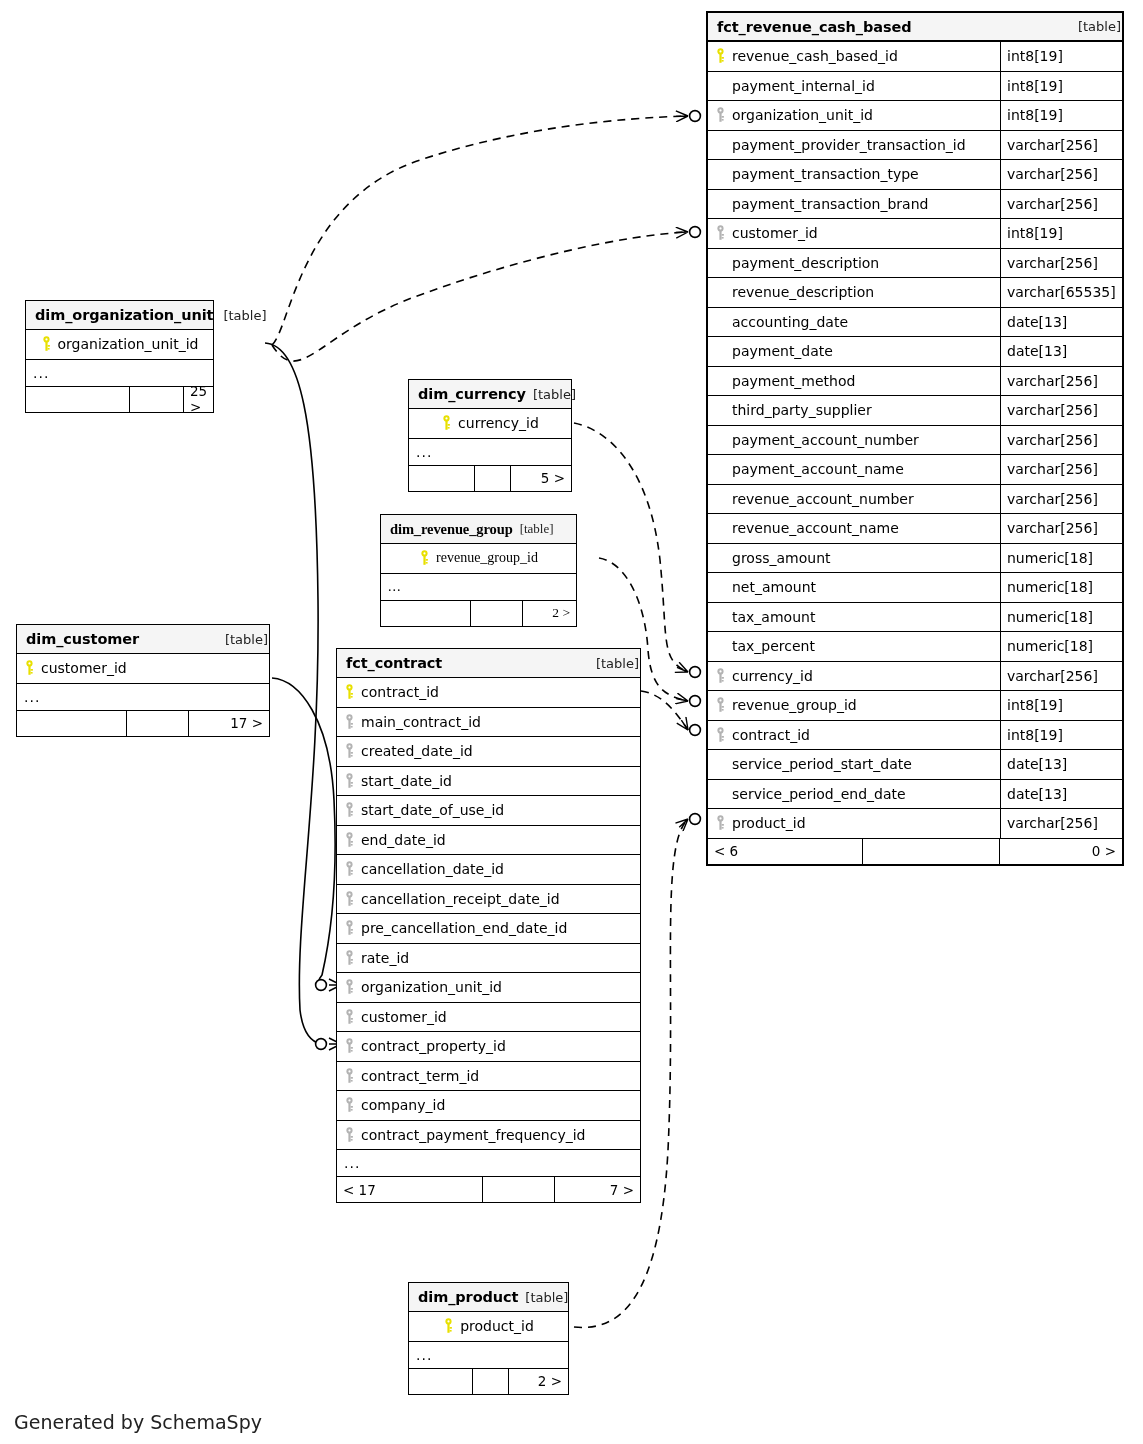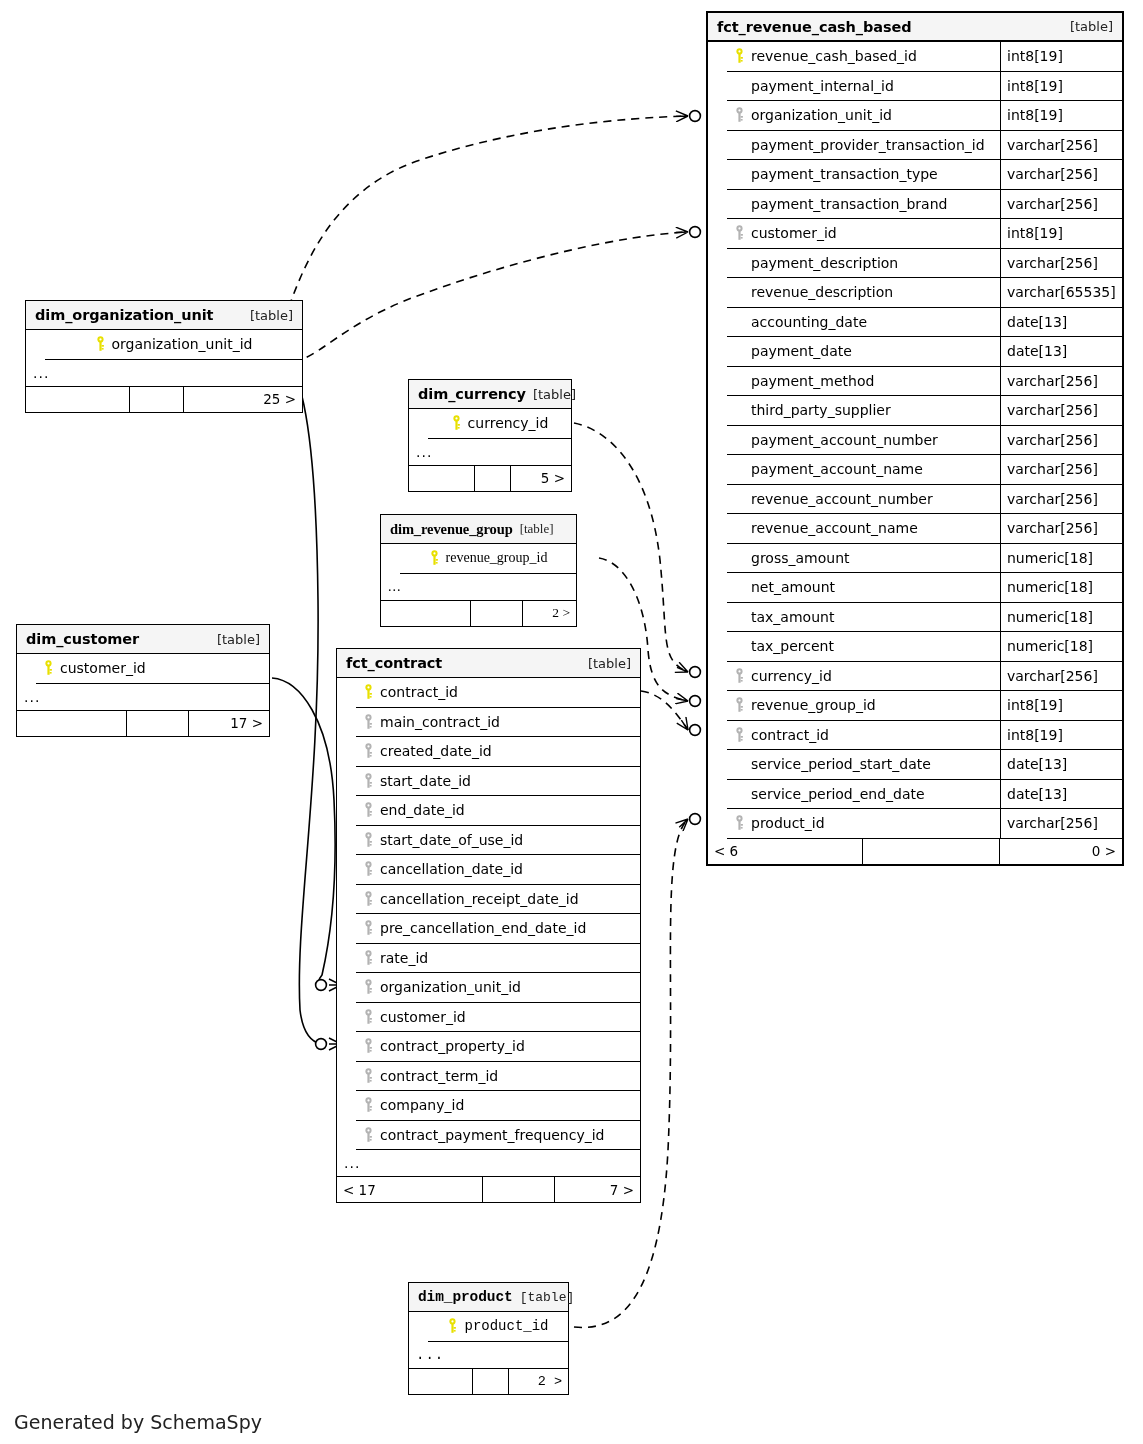--- a/index.html
+++ b/index.html
@@ -38,21 +38,21 @@
     border: 1px solid #000;
   }
   .table-node.thick { border: 2px solid #000; }
 
   .tbl-header {
     background: #f5f5f5;
     border-bottom: 1px solid #000;
     display: flex;
     align-items: center;
     justify-content: space-between;
-    padding: 0 9px 0 9px;
+    padding: 0 1px 0 9px;
     box-sizing: border-box;
     height: 29px;
     white-space: nowrap;
   }
   .tbl-header.thick-b { border-bottom: 2px solid #000; }
   .tbl-name {
     font-weight: bold;
     font-size: 14.5px;
     letter-spacing: -0.1px;
   }
@@ -65,21 +65,20 @@
   .tbl-header.tight .tbl-tag { padding-left: 7px; }
 
   .col-row {
     display: flex;
     align-items: center;
     height: 29.5px;
     border-bottom: 1px solid #000;
     box-sizing: border-box;
     font-size: 14px;
     white-space: nowrap;
-    margin-left: 19px;
   }
   .col-row.thick-b { border-bottom: 2px solid #000; }
   .col-left {
     display: flex;
     align-items: center;
     flex: 1 1 auto;
     min-width: 0;
     padding-left: 7px;
     box-sizing: border-box;
     overflow: hidden;
@@ -611,21 +610,21 @@
           <div class="col-type" style="flex-basis: 122px;">varchar[256]</div>
         </div>
       </div>
     <div class="foot-row">
       <div class="foot-cell left b-right" style="flex:0 0 155px;">&lt; 6</div>
       <div class="foot-cell b-right" style="flex:1 1 auto;"></div>
       <div class="foot-cell right" style="flex:0 0 122px;">0 &gt;</div>
     </div>
   </div>
 
-  <div class="table-node" style="left:25px; top:300px; width:278px;">
+  <div class="table-node" style="left:25px; top:300px; width:189px;">
     <div class="tbl-header">
       <span class="tbl-name">dim_organization_unit</span>
       <span class="tbl-tag">[table]</span>
     </div>
     <div id="dou-cols">
         <div class="col-row">
           <div class="col-left center">
             <span class="keyicon">
               <svg width="11" height="16" viewBox="0 0 11 16">
                 <circle cx="5.5" cy="3.4" r="3.1" fill="#e8e000"></circle>
@@ -800,35 +799,35 @@
           <div class="col-left">
             <span class="keyicon">
               <svg width="11" height="16" viewBox="0 0 11 16">
                 <circle cx="5.5" cy="3.4" r="3.1" fill="#b3b3b3"></circle>
                 <circle cx="5.5" cy="3.4" r="1.1" fill="#ffffff"></circle>
                 <rect x="4.4" y="5.4" width="2.2" height="9.4" fill="#b3b3b3"></rect>
                 <rect x="6.6" y="9.0" width="2.3" height="1.7" fill="#b3b3b3"></rect>
                 <rect x="6.6" y="12.0" width="2.0" height="1.6" fill="#b3b3b3"></rect>
               </svg>
             </span>
+            <span class="col-name">start_date_of_use_id</span>
+          </div>
+        </div>
+        <div class="col-row">
+          <div class="col-left">
+            <span class="keyicon">
+              <svg width="11" height="16" viewBox="0 0 11 16">
+                <circle cx="5.5" cy="3.4" r="3.1" fill="#b3b3b3"></circle>
+                <circle cx="5.5" cy="3.4" r="1.1" fill="#ffffff"></circle>
+                <rect x="4.4" y="5.4" width="2.2" height="9.4" fill="#b3b3b3"></rect>
+                <rect x="6.6" y="9.0" width="2.3" height="1.7" fill="#b3b3b3"></rect>
+                <rect x="6.6" y="12.0" width="2.0" height="1.6" fill="#b3b3b3"></rect>
+              </svg>
+            </span>
             <span class="col-name">end_date_id</span>
-          </div>
-        </div>
-        <div class="col-row">
-          <div class="col-left">
-            <span class="keyicon">
-              <svg width="11" height="16" viewBox="0 0 11 16">
-                <circle cx="5.5" cy="3.4" r="3.1" fill="#b3b3b3"></circle>
-                <circle cx="5.5" cy="3.4" r="1.1" fill="#ffffff"></circle>
-                <rect x="4.4" y="5.4" width="2.2" height="9.4" fill="#b3b3b3"></rect>
-                <rect x="6.6" y="9.0" width="2.3" height="1.7" fill="#b3b3b3"></rect>
-                <rect x="6.6" y="12.0" width="2.0" height="1.6" fill="#b3b3b3"></rect>
-              </svg>
-            </span>
-            <span class="col-name">start_date_of_use_id</span>
           </div>
         </div>
         <div class="col-row">
           <div class="col-left">
             <span class="keyicon">
               <svg width="11" height="16" viewBox="0 0 11 16">
                 <circle cx="5.5" cy="3.4" r="3.1" fill="#b3b3b3"></circle>
                 <circle cx="5.5" cy="3.4" r="1.1" fill="#ffffff"></circle>
                 <rect x="4.4" y="5.4" width="2.2" height="9.4" fill="#b3b3b3"></rect>
                 <rect x="6.6" y="9.0" width="2.3" height="1.7" fill="#b3b3b3"></rect>
@@ -966,21 +965,21 @@
         </div>
       </div>
     <div class="ellipsis-row">...</div>
     <div class="foot-row">
       <div class="foot-cell left b-right" style="flex:0 0 146px;">&lt; 17</div>
       <div class="foot-cell b-right" style="flex:0 0 72px;"></div>
       <div class="foot-cell right" style="flex:1 1 auto;">7 &gt;</div>
     </div>
   </div>
 
-  <div class="table-node" style="left:408px; top:1282px; width:161px;font-family:Liberation Mono, monospace;">
+  <div class="table-node" style="left:408px; top:1282px; width:161px;">
     <div class="tbl-header tight">
       <span class="tbl-name">dim_product</span>
       <span class="tbl-tag">[table]</span>
     </div>
     <div id="dpr-cols">
         <div class="col-row">
           <div class="col-left center">
             <span class="keyicon">
               <svg width="11" height="16" viewBox="0 0 11 16">
                 <circle cx="5.5" cy="3.4" r="3.1" fill="#e8e000"></circle>

